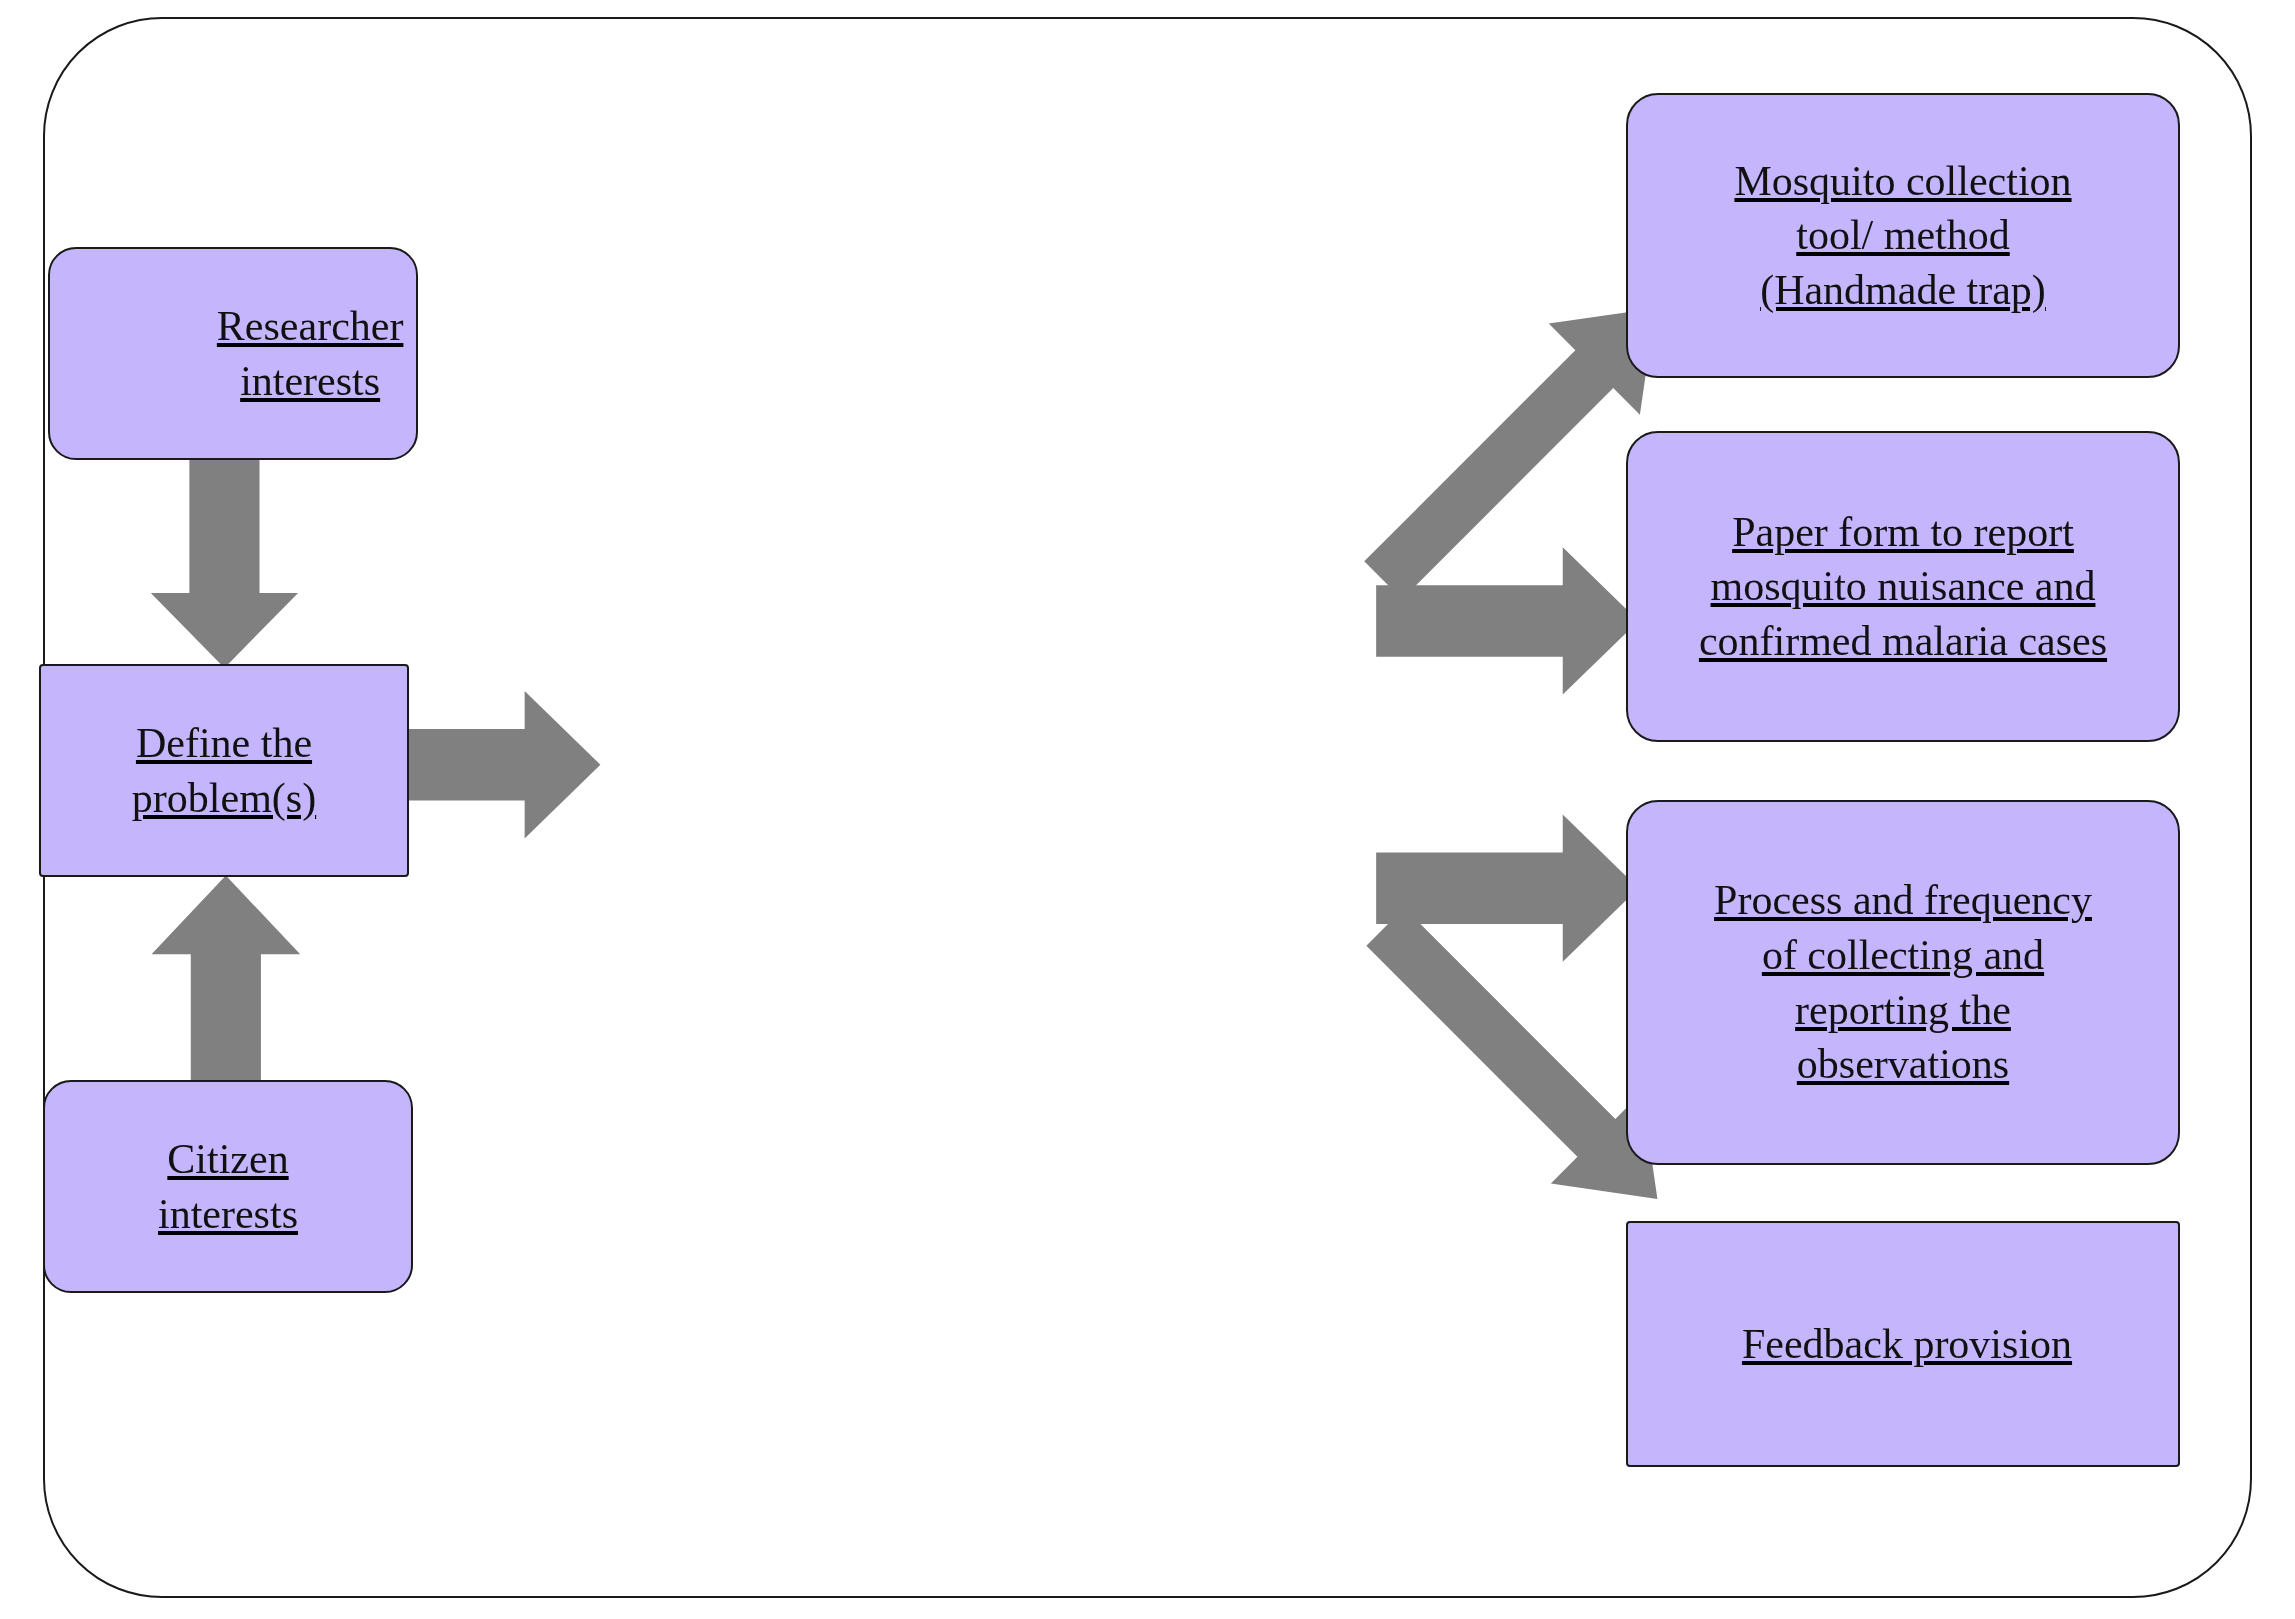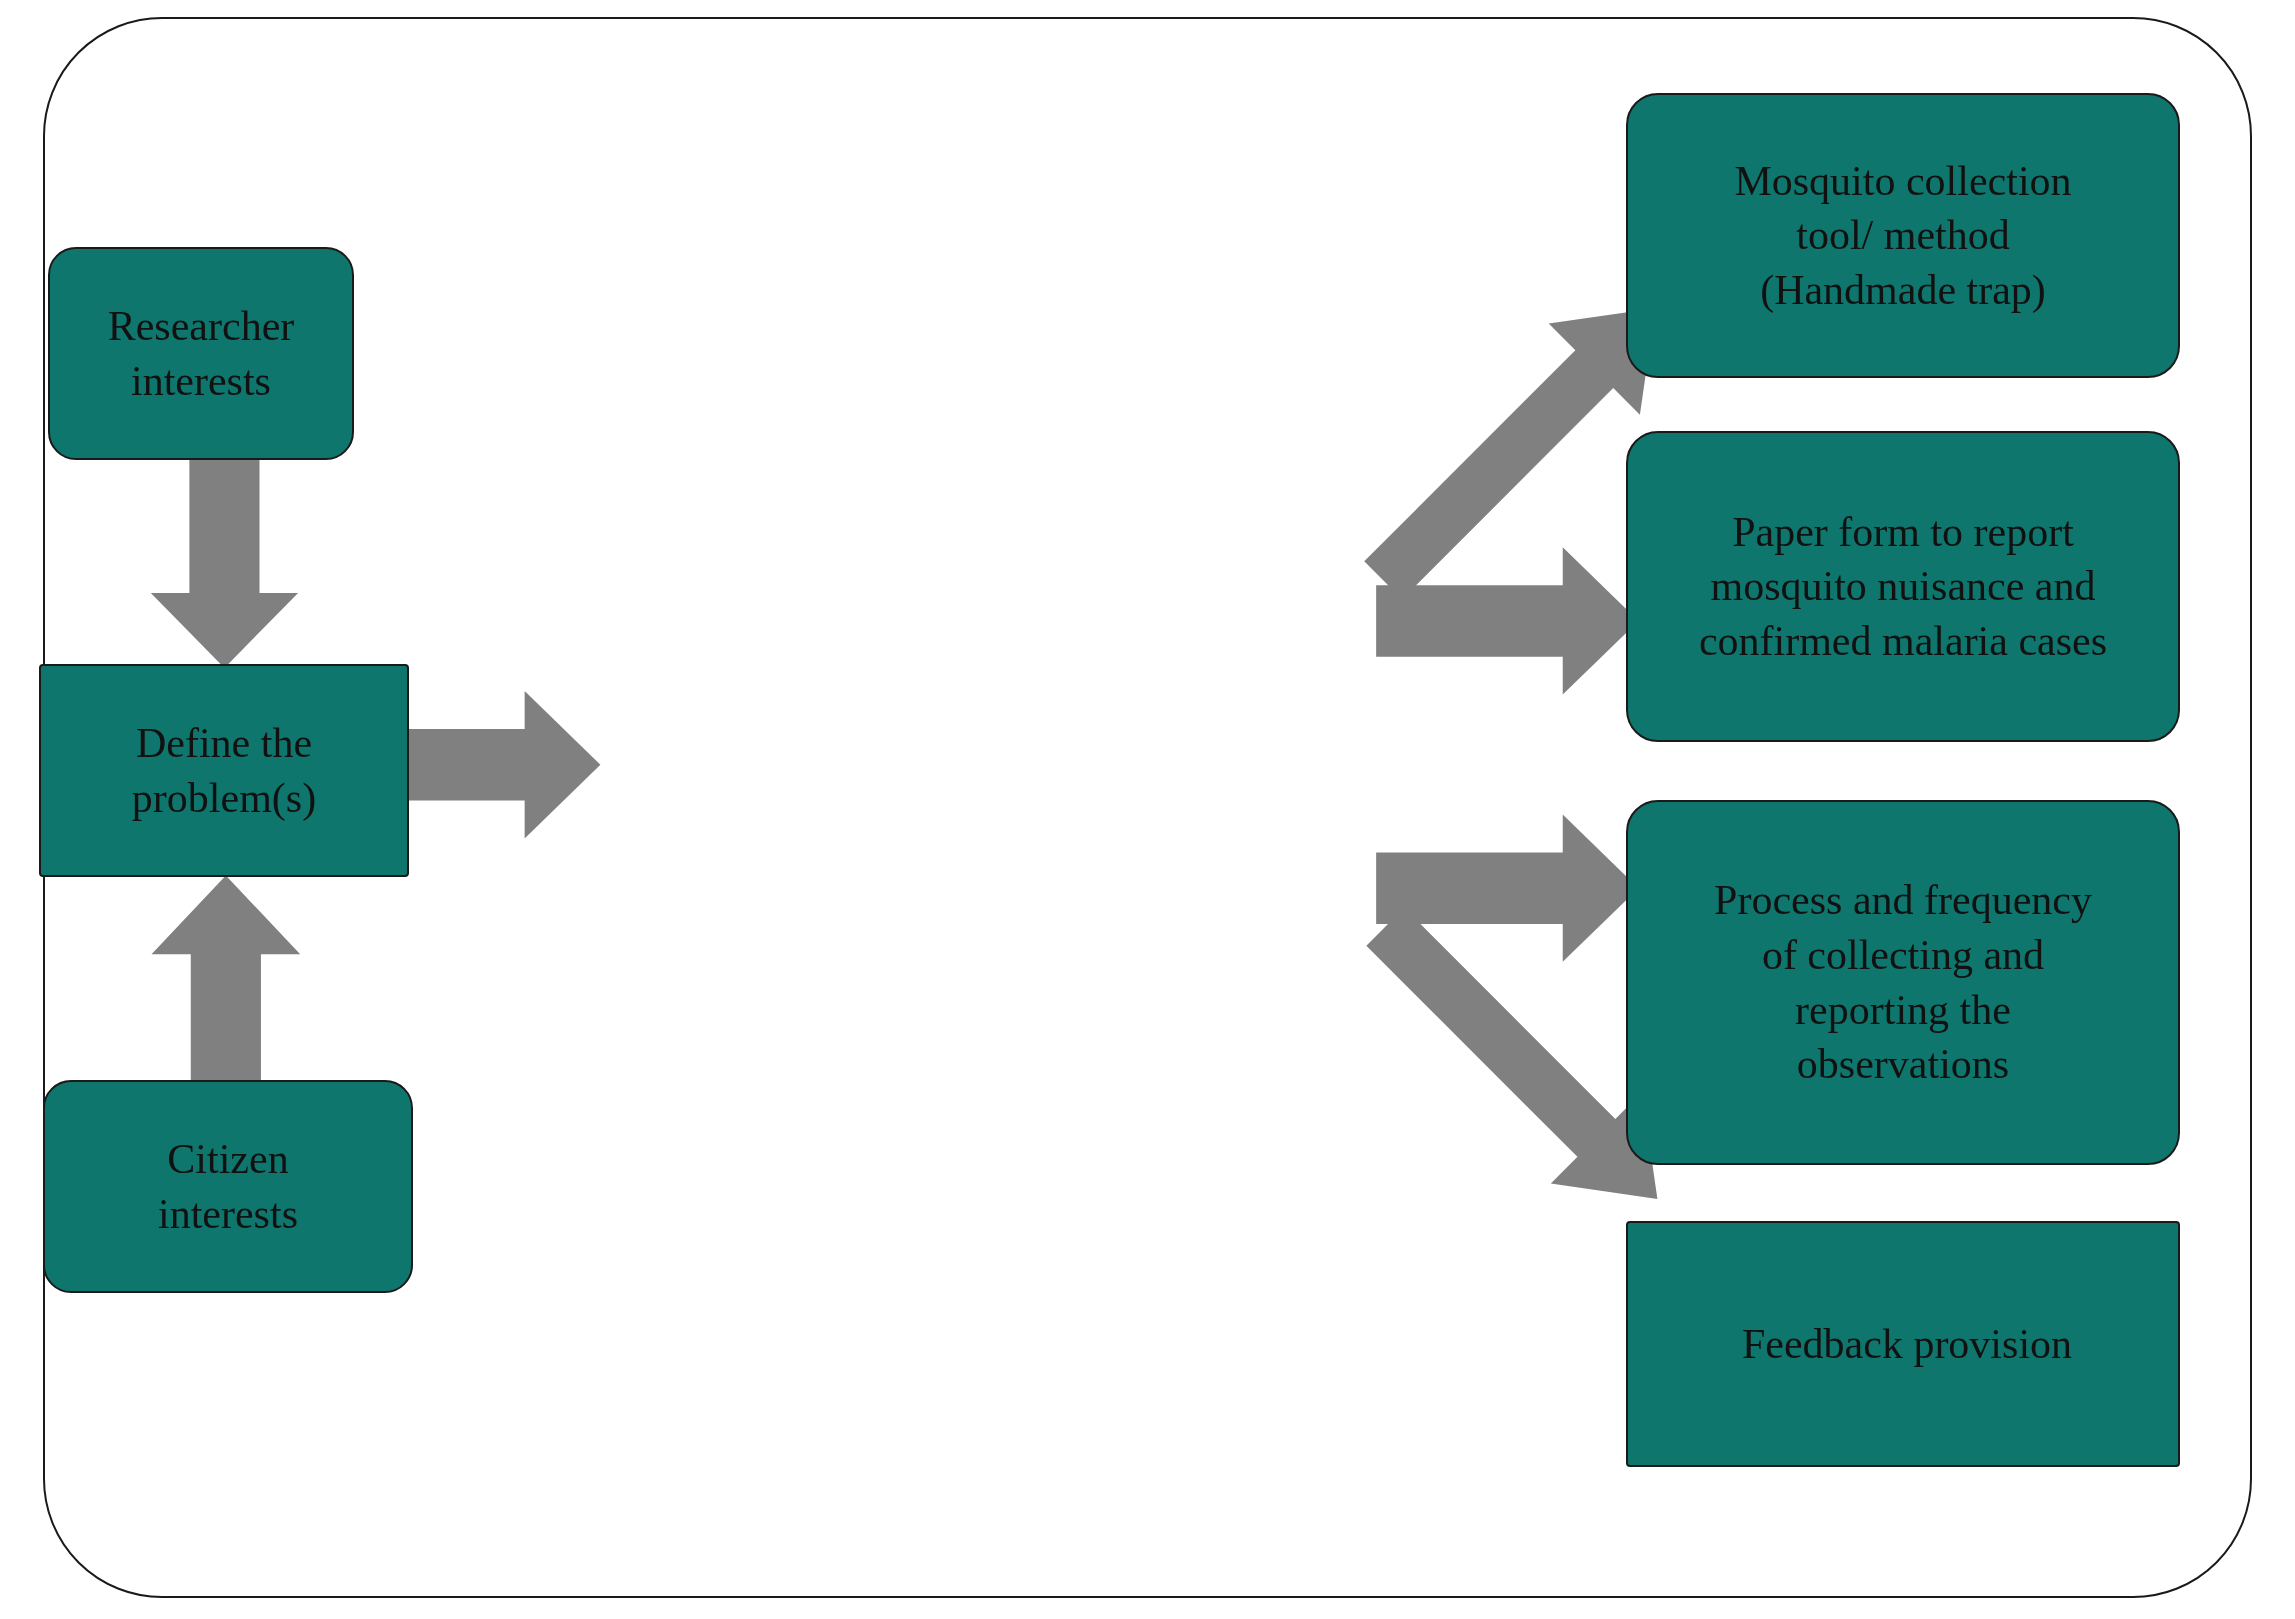--- a/index.html
+++ b/index.html
@@ -20,44 +20,45 @@
   #flow-svg {
     position: absolute;
     top: 0;
     left: 0;
     width: 2295px;
     height: 1620px;
   }
   .node-box {
     position: absolute;
     box-sizing: border-box;
-    background: #0f766e;
+    background: #c4b5fd;
     border: 2.1px solid #1a1a1a;
     display: flex;
     align-items: center;
     justify-content: center;
     text-align: center;
     z-index: 5;
+    text-decoration: underline;
   }
   .node-text {
     font-family: "Liberation Serif", "DejaVu Serif", serif;
     color: #111111;
     line-height: 1.30;
     padding: 0 12.6px;
     white-space: pre-line;
   }
   .frame {
     position: absolute;
     box-sizing: border-box;
     border: 2.1px solid #1a1a1a;
     background: transparent;
     z-index: 1;
   }
   
-  #node-researcher  { left: 48px;   top: 247px;  width: 306px;  height: 213px;  border-radius: 28px; }
+  #node-researcher  { left: 48px;   top: 247px;  width: 370px;  height: 213px;  border-radius: 28px; justify-content: flex-end; }
   #node-define      { left: 39px;   top: 664px;  width: 370px;  height: 213px;  border-radius: 4px; }
   #node-citizen     { left: 43px;   top: 1080px; width: 370px;  height: 213px;  border-radius: 28px; justify-content: center; }
   #node-preferences { left: 554px;  top: 504px;  width: 828px; height: 484px;  border-radius: 43px; }
   #node-mosquito    { left: 1626px; top: 93px;  width: 554px;  height: 285px;  border-radius: 32px; }
   #node-paperform   { left: 1626px; top: 431px;  width: 554px;  height: 311px;  border-radius: 32px; }
   #node-process     { left: 1626px; top: 800px; width: 554px;  height: 365px;  border-radius: 32px; }
   #node-feedback    { left: 1626px; top: 1221px; width: 554px;  height: 246px;  border-radius: 4px; padding-left: 8px; }
 
   #node-researcher  .node-text,
   #node-define      .node-text,

